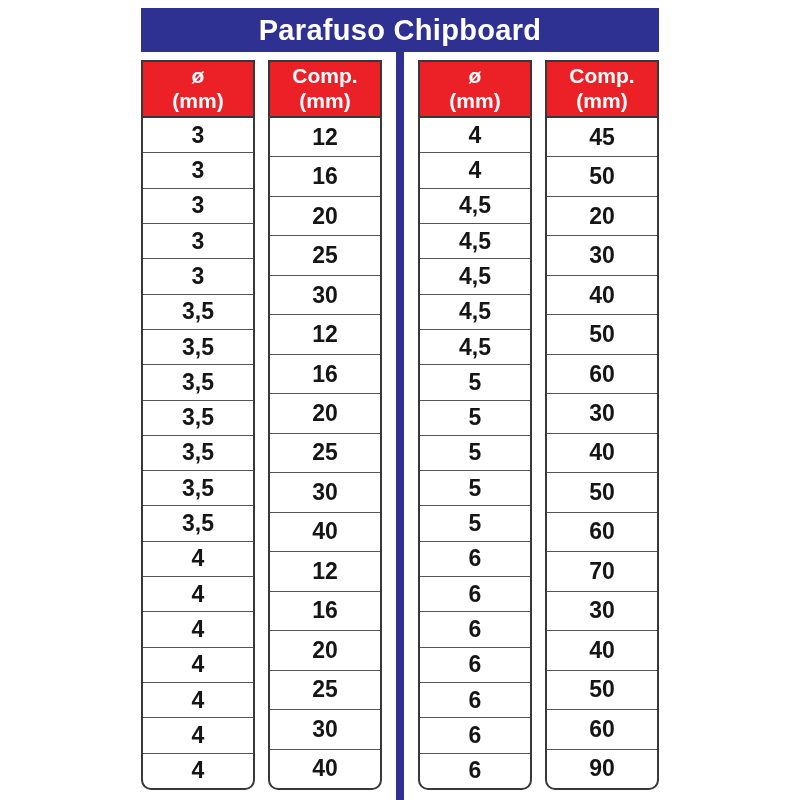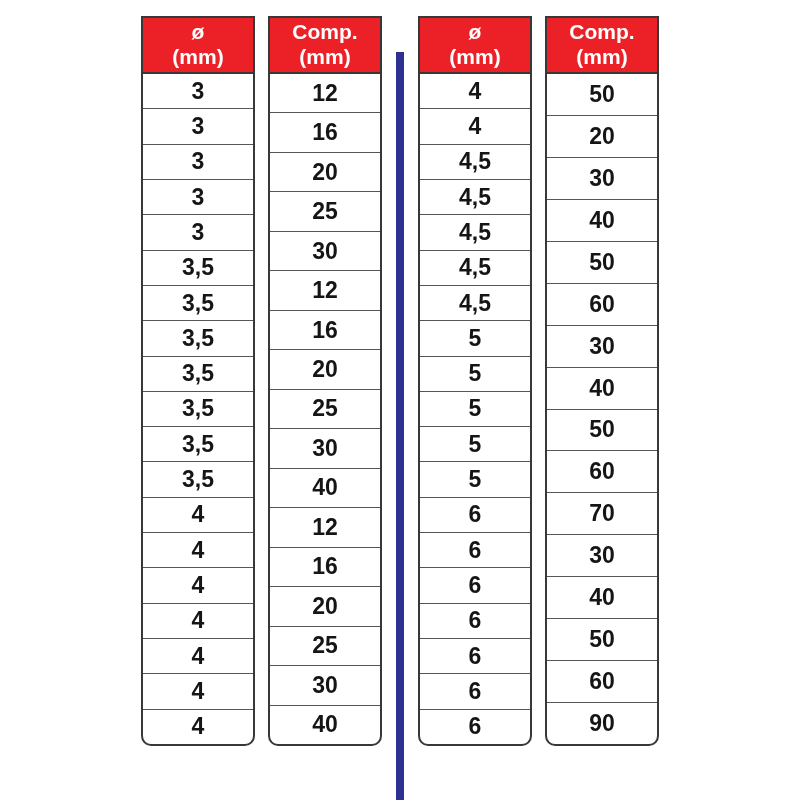--- a/index.html
+++ b/index.html
@@ -96,20 +96,23 @@
   .cell + .cell {
     border-top: 1.5px solid var(--rowline, #555555);
   }
 </style>
 </head>
 <body>
 
 <div class="canvas">
   <div class="board">
 
+    <div class="title-bar">
+      <span>Parafuso Chipboard</span>
+    </div>
 
     <div class="tables">
       <div class="pair">
           <div class="col">
             <div class="col-header">
               <div>ø</div>
               <div>(mm)</div>
             </div>
             <div class="col-body">
               <div class="cell">3</div>
@@ -187,20 +190,21 @@
               <div class="cell">6</div>
               <div class="cell">6</div>
             </div>
           </div>
           <div class="col">
             <div class="col-header">
               <div>Comp.</div>
               <div>(mm)</div>
             </div>
             <div class="col-body">
+              <div class="cell">45</div>
               <div class="cell">50</div>
               <div class="cell">20</div>
               <div class="cell">30</div>
               <div class="cell">40</div>
               <div class="cell">50</div>
               <div class="cell">60</div>
               <div class="cell">30</div>
               <div class="cell">40</div>
               <div class="cell">50</div>
               <div class="cell">60</div>

